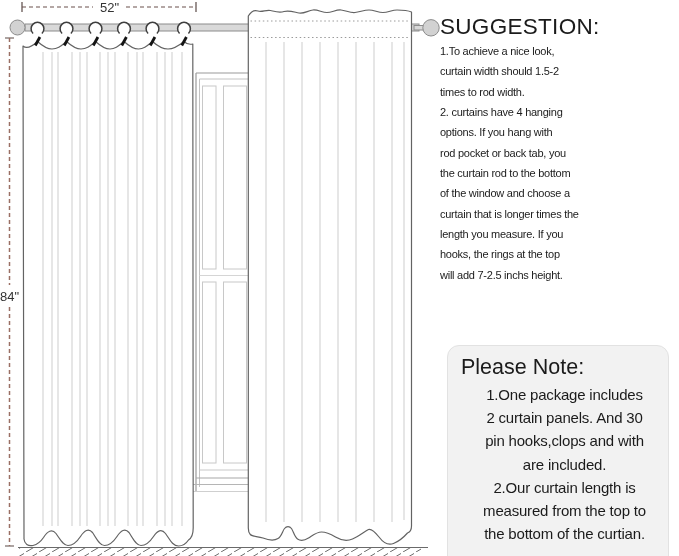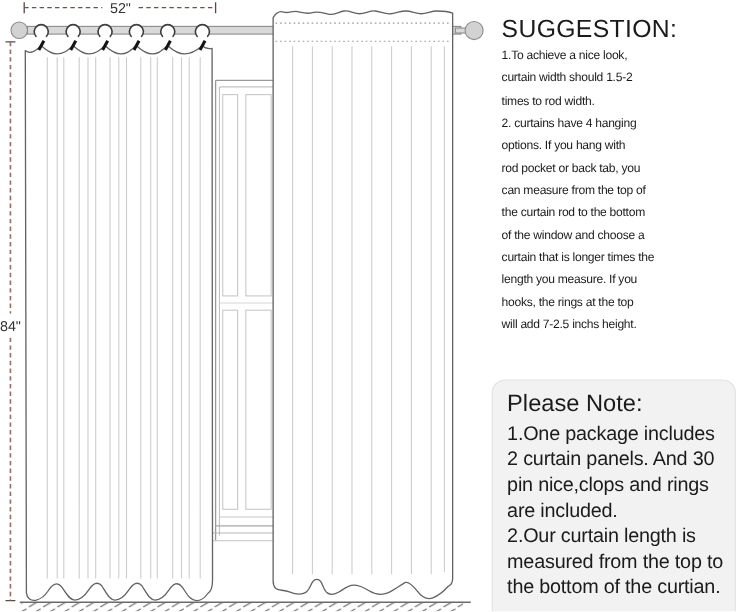--- a/index.html
+++ b/index.html
@@ -2,32 +2,32 @@
 <html><head>
 <meta charset="utf-8">
 <style>
   html,body{margin:0;padding:0;background:#fff;}
   .canvas{
     position:relative;width:679px;height:556px;background:#ffffff;overflow:hidden;
     font-family:"Liberation Sans", sans-serif;color:#1b1b1b;
   }
   .diagram{position:absolute;left:0;top:0;}
   .measure-label{font-family:"Liberation Sans",sans-serif;font-size:13px;fill:#333;}
-  .suggestion{position:absolute;left:456px;top:15px;width:220px;}
+  .suggestion{position:absolute;left:440px;top:15px;width:220px;}
   .sug-title{font-size:22.5px;line-height:24px;letter-spacing:.3px;color:#1b1b1b;white-space:nowrap;}
   .sug-body{margin-top:2px;}
   .sug-line{font-size:11px;line-height:20.35px;letter-spacing:-0.25px;white-space:nowrap;}
   .note-box{
     position:absolute;left:447px;top:345px;width:222px;height:250px;box-sizing:border-box;
     background:#f2f2f2;border:1px solid #e2e2e2;border-radius:12px;
     padding:8px 0 0 13px;
   }
   .note-title{font-size:21.5px;line-height:26px;color:#1b1b1b;white-space:nowrap;}
   .note-lines{margin-top:3px;}
-  .note-line{font-size:18px;line-height:23.2px;letter-spacing:-0.2px;white-space:nowrap;}
+  .note-line{font-size:15px;line-height:23.2px;letter-spacing:-0.2px;white-space:nowrap;text-align:center;}
 </style>
 </head>
 <body>
 
 <div class="canvas">
 
   <svg class="diagram" width="455" height="556" viewBox="0 0 455 556" xmlns="http://www.w3.org/2000/svg">
     <defs>
       <pattern id="hatch" width="13" height="8" patternUnits="userSpaceOnUse">
         <path d="M0 8 L11 1.5" stroke="#6a6a6a" stroke-width="1" fill="none"></path>
@@ -173,36 +173,35 @@
 
   <div class="suggestion">
     <div class="sug-title">SUGGESTION:</div>
     <div class="sug-body">
       <div class="sug-line">1.To achieve a nice look,</div>
       <div class="sug-line">curtain width should 1.5-2</div>
       <div class="sug-line">times to rod width.</div>
       <div class="sug-line">2. curtains have 4 hanging</div>
       <div class="sug-line">options. If you hang with</div>
       <div class="sug-line">rod pocket or back tab, you</div>
-      <div class="sug-line">can measure from the top of</div>
       <div class="sug-line">the curtain rod to the bottom</div>
       <div class="sug-line">of the window and choose a</div>
       <div class="sug-line">curtain that is longer times the</div>
       <div class="sug-line">length you measure. If you</div>
       <div class="sug-line">hooks, the rings at the top</div>
       <div class="sug-line">will add 7-2.5 inchs height.</div>
     </div>
   </div>
 
   <div class="note-box">
     <div class="note-title">Please Note:</div>
     <div class="note-lines">
       <div class="note-line">1.One package includes</div>
       <div class="note-line">2 curtain panels. And 30</div>
-      <div class="note-line">pin nice,clops and rings</div>
+      <div class="note-line">pin hooks,clops and with</div>
       <div class="note-line">are included.</div>
       <div class="note-line">2.Our curtain length is</div>
       <div class="note-line">measured from the top to</div>
       <div class="note-line">the bottom of the curtian.</div>
     </div>
   </div>
 
 </div>
 
 </body></html>

